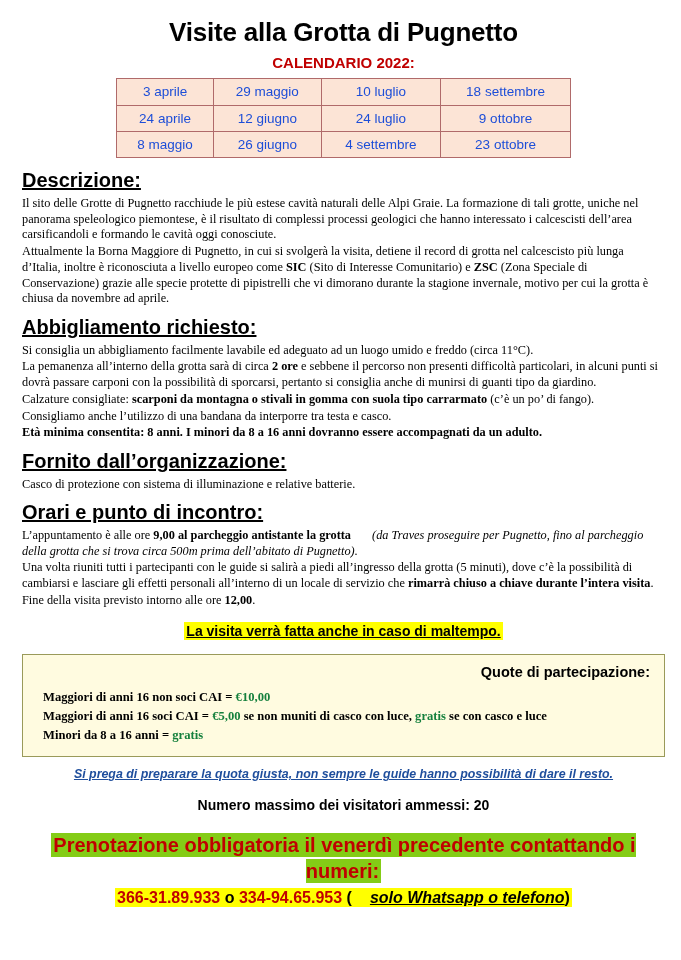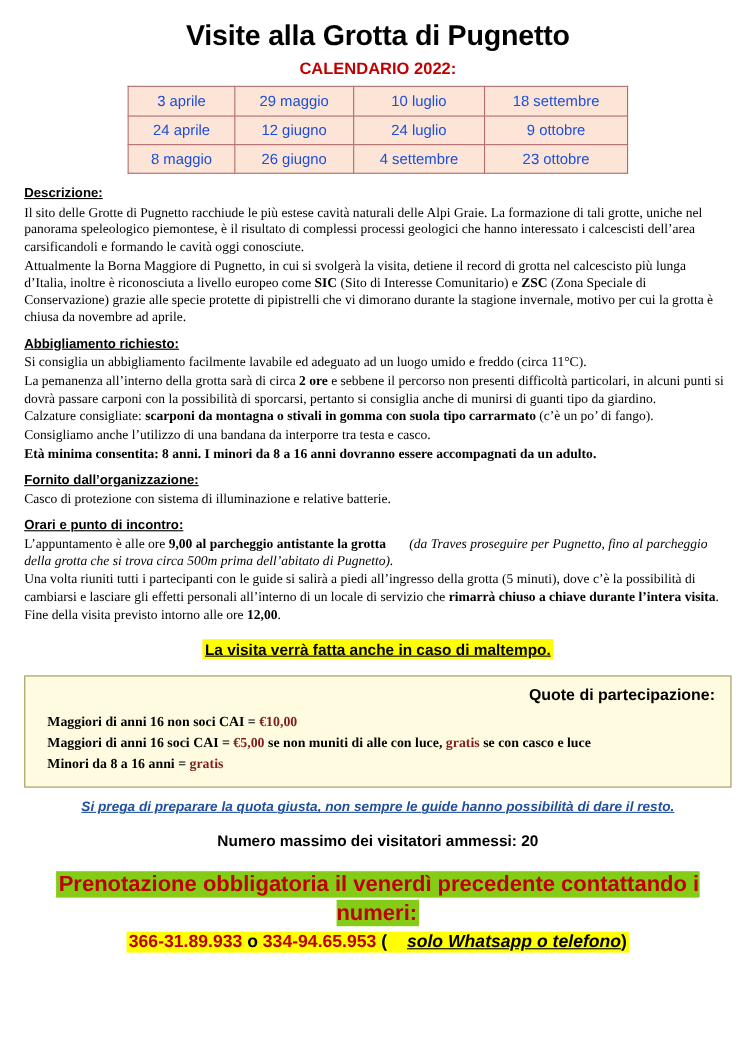--- a/index.html
+++ b/index.html
@@ -40,34 +40,34 @@
   }
   table.calendar td {
     border: 1px solid #b06a6a;
     background: #fce4d6;
     text-align: center;
     padding: 4px 6px;
     font-size: 13.5px;
     color: #1d4ed8;
   }
   h2.sec {
-    font-size: 12px;
+    font-size: 20px;
     font-weight: bold;
     text-decoration: underline;
     margin: 8px 0 2px 0;
   }
   p {
     margin: 0 0 1px 0;
     text-align: left;
     font-family: Liberation Serif, serif;
   }
   .b { font-weight: bold; }
   .i { font-style: italic; margin-left: 18px; }
   .u { text-decoration: underline; }
-  .red { color: #7f1d1d; }
+  .red { color: #15803d; }
   .highlight-line {
     margin: 14px 0 14px 0;
     text-align: center;
   }
   .highlight-line span {
     background: #ffff00;
     font-weight: bold;
     text-decoration: underline;
     font-size: 14px;
     padding: 1px 2px;
@@ -175,21 +175,21 @@
   <p><span>Una volta riuniti tutti i partecipanti con le guide si salirà a piedi all’ingresso della grotta (5 minuti), dove c’è la possibilità di cambiarsi e lasciare gli effetti personali all’interno di un locale di servizio che </span><span class="b">rimarrà chiuso a chiave durante l’intera visita</span><span>.</span></p>
   <p><span>Fine della visita previsto intorno alle ore </span><span class="b">12,00</span><span>.</span></p>
 
   <div class="highlight-line">
     <span>La visita verrà fatta anche in caso di maltempo.</span>
   </div>
 
   <div class="quote-box">
     <div class="qtitle">Quote di partecipazione:</div>
     <p><span>Maggiori di anni 16 non soci CAI =  </span><span class="red">€10,00</span></p>
-    <p><span>Maggiori di anni 16 soci CAI = </span><span class="red">€5,00</span><span> se non muniti di alle con luce, </span><span class="red">gratis</span><span> se con casco e luce</span></p>
+    <p><span>Maggiori di anni 16 soci CAI = </span><span class="red">€5,00</span><span> se non muniti di casco con luce, </span><span class="red">gratis</span><span> se con casco e luce</span></p>
     <p><span>Minori da 8 a 16 anni =  </span><span class="red">gratis</span></p>
   </div>
 
   <div class="prega">Si prega di preparare la quota giusta, non sempre le guide hanno possibilità di dare il resto.</div>
 
   <div class="max-vis">Numero massimo dei visitatori ammessi: 20</div>
 
   <div class="booking">
     <div><span class="l1">Prenotazione obbligatoria il venerdì precedente contattando i numeri:</span></div>
     <div style="margin-top:4px;"><span class="l2"><span>366-31.89.933</span><span class="blk"> o </span><span>334-94.65.953</span><span class="blk"> (</span><span class="blk b i u">solo Whatsapp o telefono</span><span class="blk">)</span></span></div>

